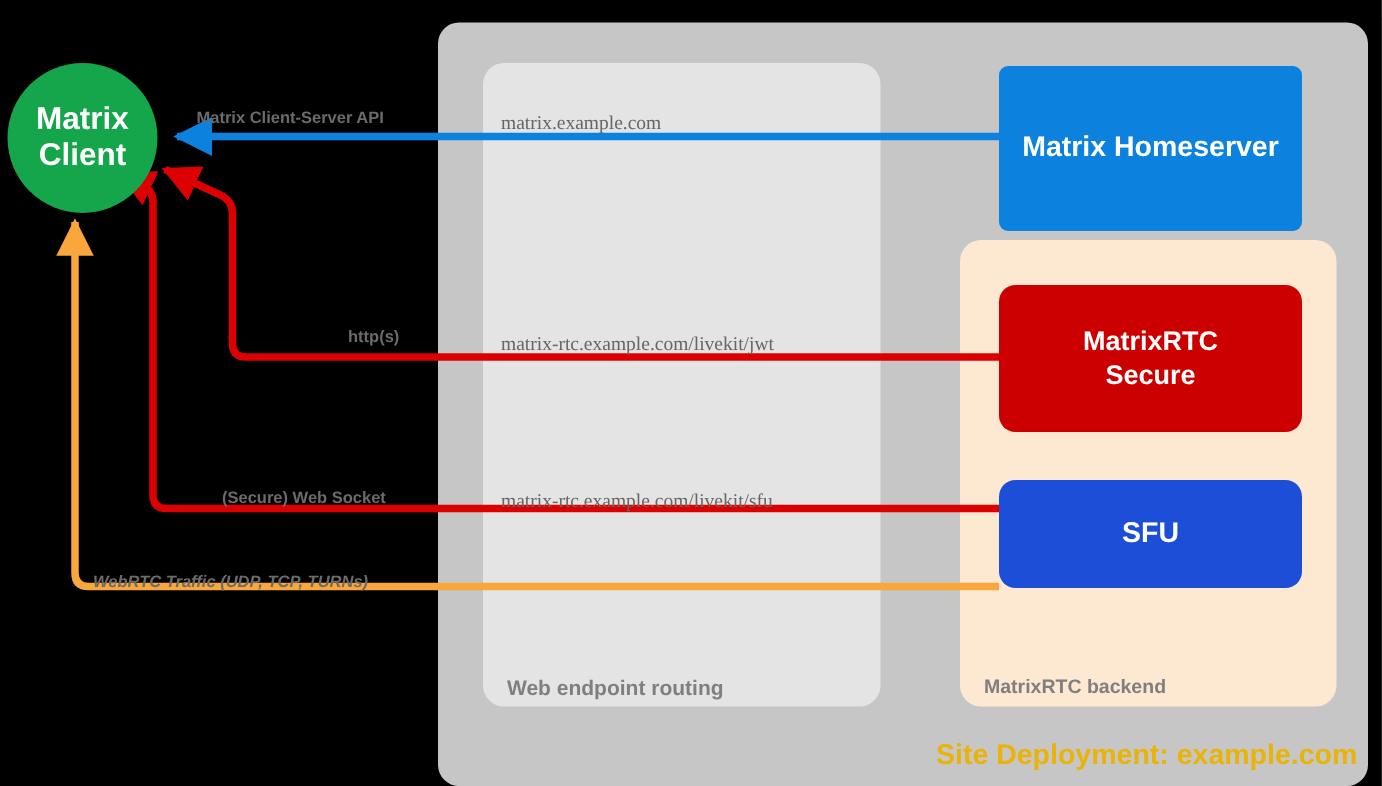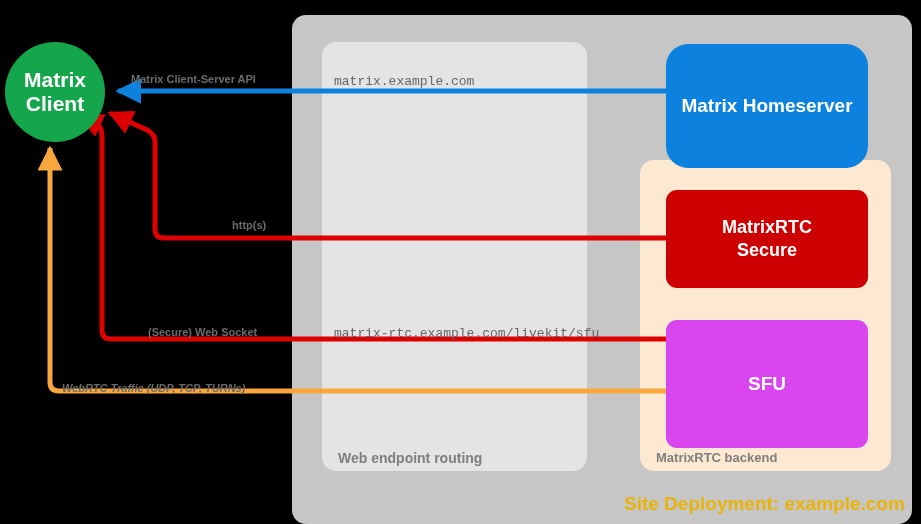--- a/index.html
+++ b/index.html
@@ -50,21 +50,21 @@
     white-space: nowrap;
   }
   .edge-label {
     position: absolute;
     white-space: nowrap;
     font-weight: bold;
   }
   .url-label {
     position: absolute;
     white-space: nowrap;
-    font-family: Liberation Mono, monospace;
+    font-family: Liberation Serif, serif;
     color: #666666;
   }
   .deploy-title {
     position: absolute;
     white-space: nowrap;
     font-weight: bold;
     color: #eab308;
   }
 </style>
 </head>
@@ -108,47 +108,48 @@
     </g>
   </svg>
 
   <div class="circle-node" style="left:5px; top:30px; width:100px; height:100px; background:#15a54a; font-size:21px;">
     <div>
       <div>Matrix</div>
       <div>Client</div>
     </div>
   </div>
 
-  <div class="node-box" style="left:666px; top:32px; width:202px; height:124px; background:#0c82de; border-radius:22px; font-size:19px;">
+  <div class="node-box" style="left:666px; top:32px; width:202px; height:110px; background:#0c82de; border-radius:6px; font-size:19px;">
     <span>Matrix Homeserver</span>
   </div>
 
   <div class="node-box" style="left:666px; top:178px; width:202px; height:98px; background:#cc0000; border-radius:11px; font-size:18px; line-height:1.3;">
     <div>
       <div>MatrixRTC</div>
       <div>Secure</div>
     </div>
   </div>
 
-  <div class="node-box" style="left:666px; top:308px; width:202px; height:128px; background:#d946ef; border-radius:11px; font-size:19px;">
+  <div class="node-box" style="left:666px; top:308px; width:202px; height:72px; background:#1d4ed8; border-radius:11px; font-size:19px;">
     <span>SFU</span>
   </div>
 
   <div class="group-label" style="left:338px; top:438px; font-size:14px; color:#7f7f7f;">Web endpoint routing</div>
 
   <div class="group-label" style="left:656px; top:438px; font-size:13px; color:#7f7f7f;">MatrixRTC backend</div>
 
   <div class="edge-label" style="left:131px; top:61px; font-size:11px; color:#6b6b6b;">Matrix Client-Server API</div>
 
   <div class="edge-label" style="left:232px; top:207px; font-size:11px; color:#6b6b6b;">http(s)</div>
 
   <div class="edge-label" style="left:148px; top:314px; font-size:11px; color:#6b6b6b;">(Secure) Web Socket</div>
 
   <div class="edge-label" style="left:62px; top:370px; font-size:11px; color:#6b6b6b;font-style:italic;">WebRTC Traffic (UDP, TCP, TURNs)</div>
 
   <div class="url-label" style="left:334px; top:62px; font-size:13px;">matrix.example.com</div>
 
+  <div class="url-label" style="left:334px; top:209px; font-size:13px;">matrix-rtc.example.com/livekit/jwt</div>
 
   <div class="url-label" style="left:334px; top:314px; font-size:13px;">matrix-rtc.example.com/livekit/sfu</div>
 
   <div class="deploy-title" style="left:624px; top:481px; font-size:19px;">Site Deployment: example.com</div>
 
 </div>
 
 </body></html>

